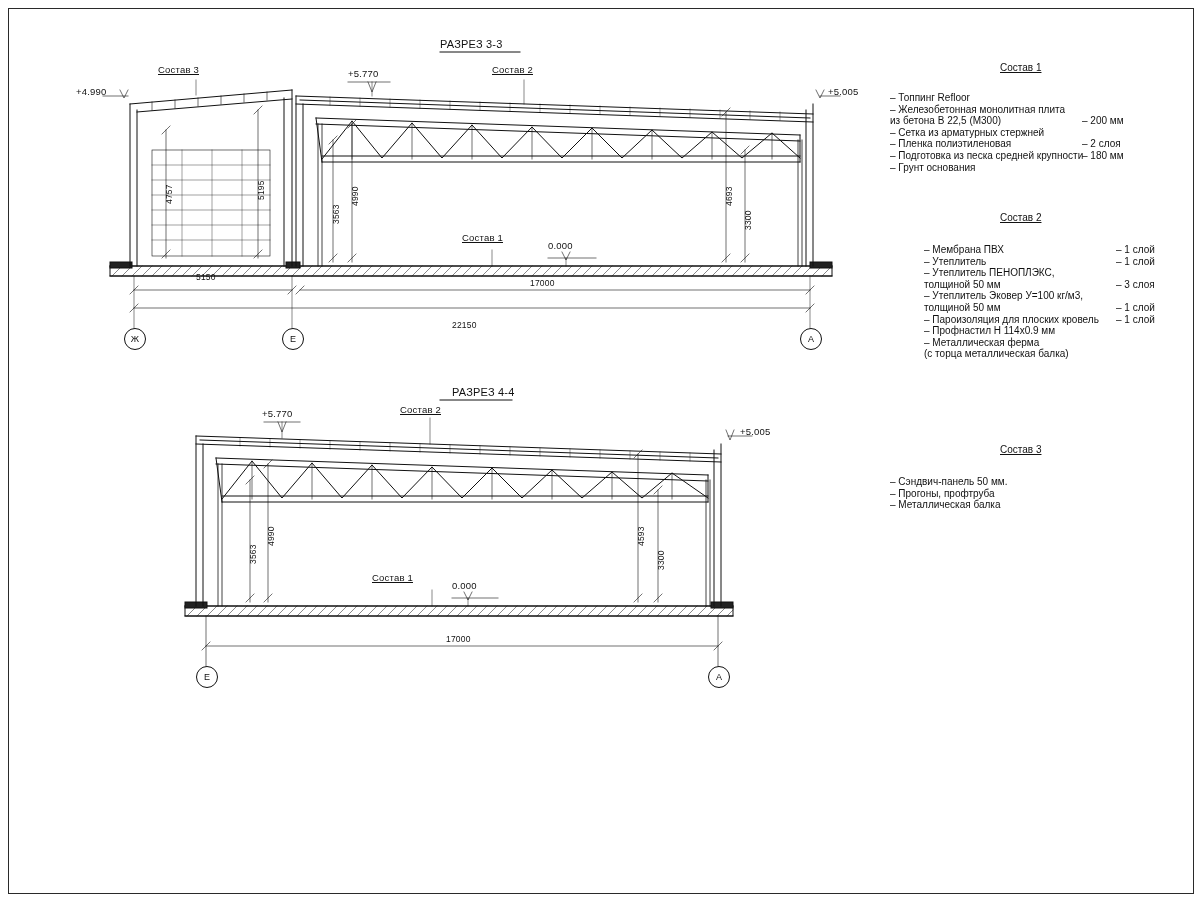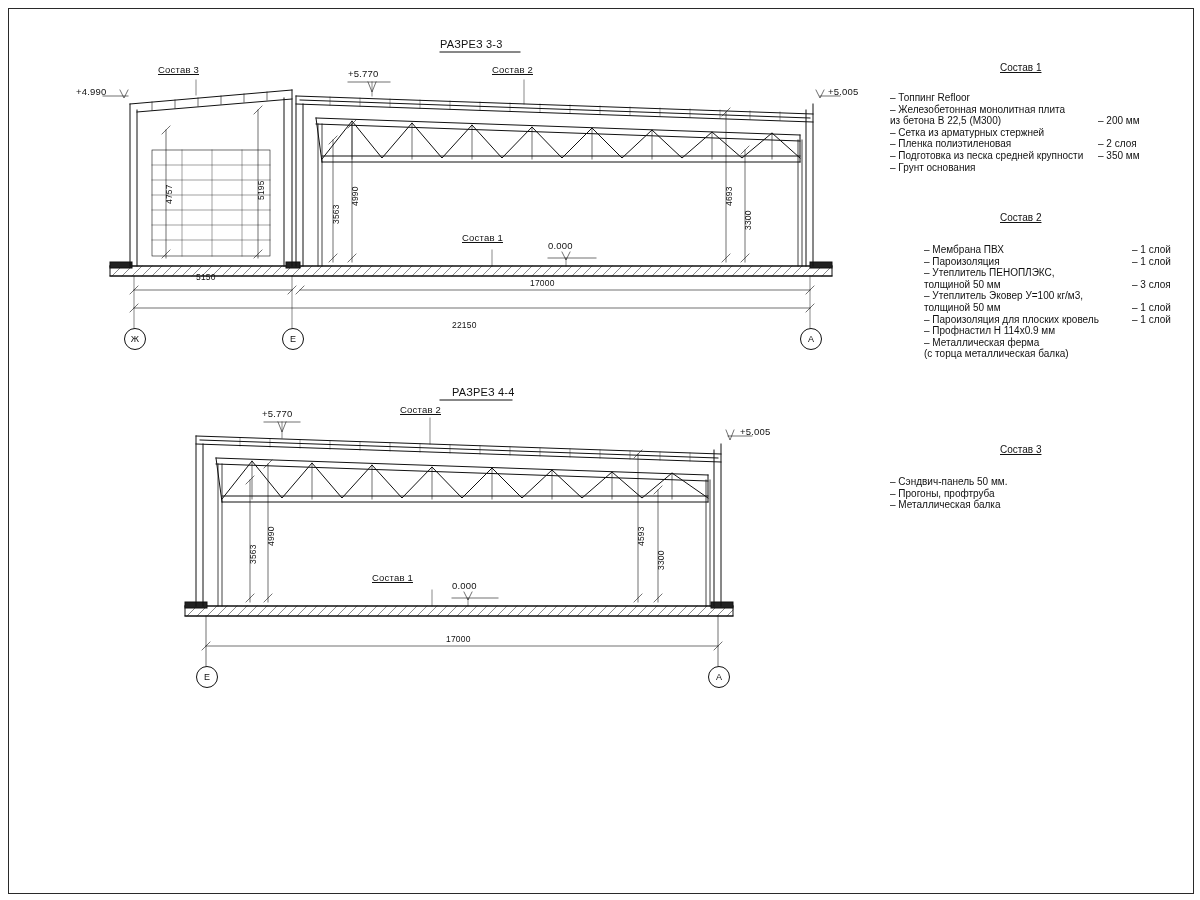--- a/index.html
+++ b/index.html
@@ -66,21 +66,21 @@
     font-size: 10px;
     text-decoration: underline;
     white-space: nowrap;
   }
   .spec-row {
     position: relative;
     height: 11.6px;
   }
   .spec-row .val {
     position: absolute;
-    left: 208px;
+    left: 192px;
     top: 0;
   }
   .circle-mark {
     position: absolute;
     width: 20px;
     height: 20px;
     border: 1px solid #111;
     border-radius: 50%;
     font-size: 9px;
     line-height: 20px;
@@ -512,28 +512,28 @@
   <div class="circle-mark" style="left:196px; top:666px;">Е</div>
   <div class="circle-mark" style="left:708px; top:666px;">А</div>
 
   <div class="spec-head" style="left:1000px; top:62px;">Состав 1</div>
   <div class="spec" style="left:890px; top:92px;">
     <div class="spec-row"><span>– Топпинг Refloor</span><span class="val"></span></div>
     <div class="spec-row"><span>– Железобетонная  монолитная плита</span><span class="val"></span></div>
     <div class="spec-row"><span>   из бетона В 22,5 (М300)</span><span class="val">– 200 мм</span></div>
     <div class="spec-row"><span>– Сетка из арматурных стержней</span><span class="val"></span></div>
     <div class="spec-row"><span>– Пленка полиэтиленовая</span><span class="val">– 2 слоя</span></div>
-    <div class="spec-row"><span>– Подготовка из песка средней крупности</span><span class="val">– 350 мм</span></div>
+    <div class="spec-row"><span>– Подготовка из песка средней крупности</span><span class="val">– 180 мм</span></div>
     <div class="spec-row"><span>– Грунт основания</span><span class="val"></span></div>
   </div>
 
   <div class="spec-head" style="left:1000px; top:212px;">Состав 2</div>
   <div class="spec" style="left:890px; top:244px;margin-left:34px;">
     <div class="spec-row"><span>– Мембрана ПВХ</span><span class="val">– 1 слой</span></div>
-    <div class="spec-row"><span>– Пароизоляция</span><span class="val">– 1 слой</span></div>
+    <div class="spec-row"><span>– Утеплитель</span><span class="val">– 1 слой</span></div>
     <div class="spec-row"><span>– Утеплитель ПЕНОПЛЭКС,</span><span class="val"></span></div>
     <div class="spec-row"><span>   толщиной 50 мм</span><span class="val">– 3 слоя</span></div>
     <div class="spec-row"><span>– Утеплитель Эковер У=100 кг/м3,</span><span class="val"></span></div>
     <div class="spec-row"><span>   толщиной 50 мм</span><span class="val">– 1 слой</span></div>
     <div class="spec-row"><span>– Пароизоляция для плоских кровель</span><span class="val">– 1 слой</span></div>
     <div class="spec-row"><span>– Профнастил Н 114х0.9 мм</span><span class="val"></span></div>
     <div class="spec-row"><span>– Металлическая ферма</span><span class="val"></span></div>
     <div class="spec-row"><span>  (с торца металлическая балка)</span><span class="val"></span></div>
   </div>
 

